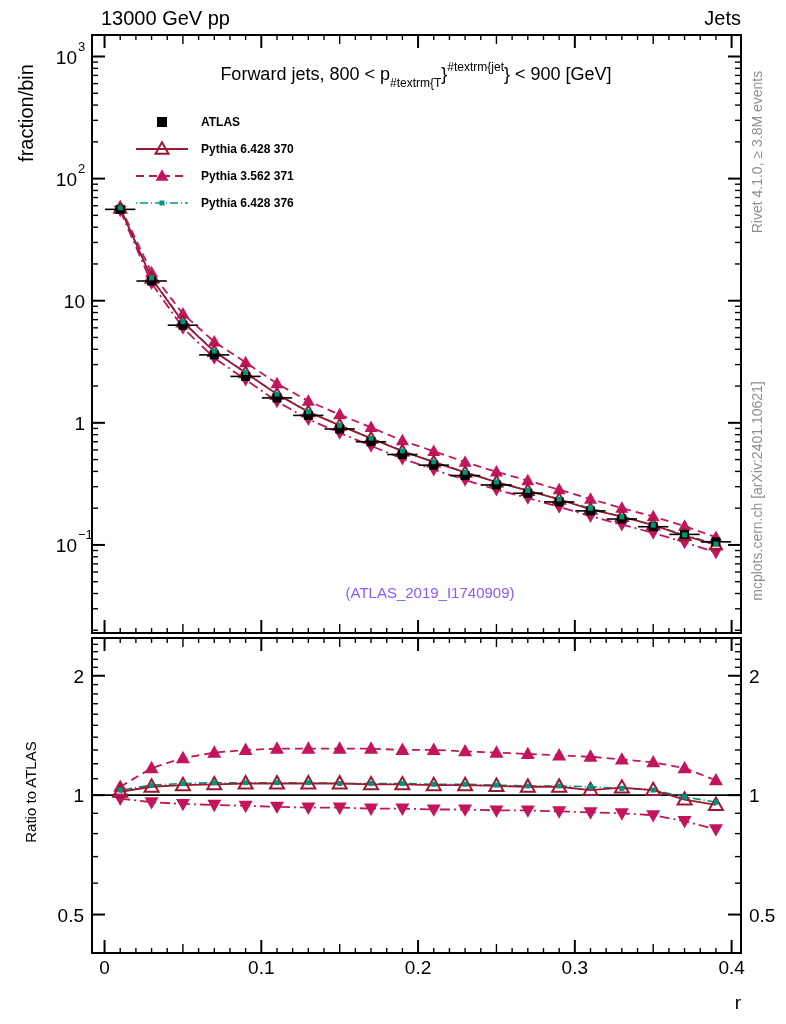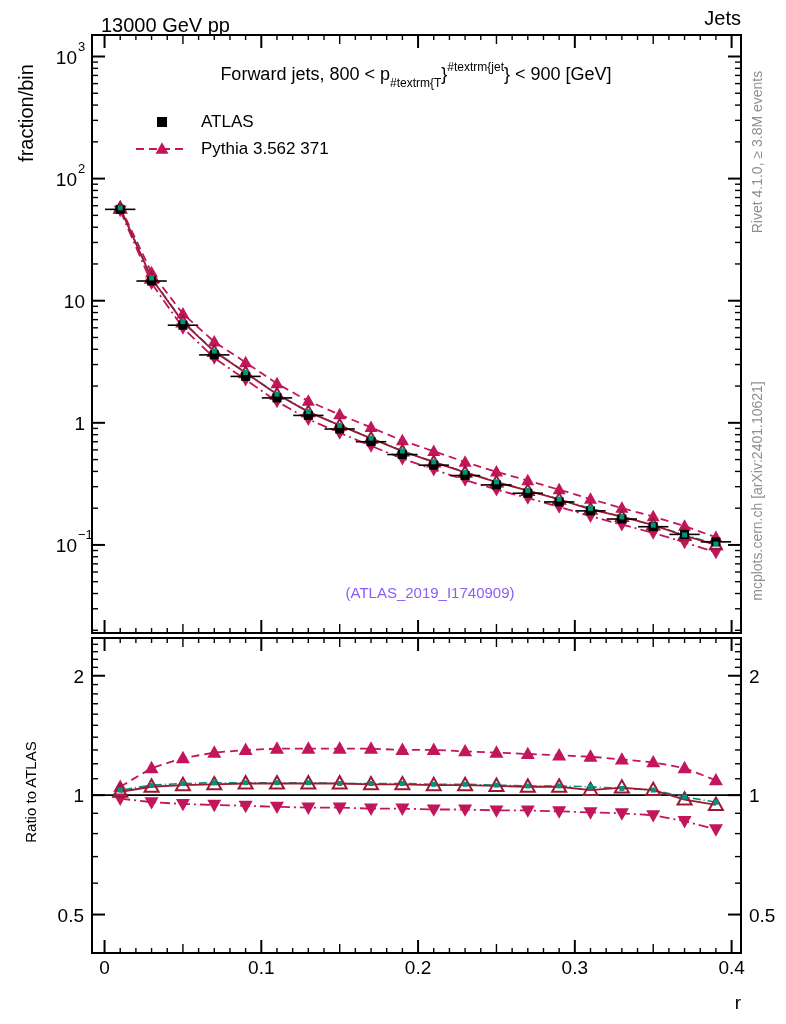--- a/index.html
+++ b/index.html
@@ -13,21 +13,21 @@
   .ylab-main{font-size:20px;}
   .ylab-ratio{font-size:15px;}
   .note{font-size:14px;color:#8f8f8f;}
   .watermark{font-size:15px;color:#8b5cf6;transform:translateX(-50%);}
   .ptitle{font-size:18px;transform:translateX(-50%);}
   .t-sub{font-size:12px;vertical-align:-7px;}
   .t-sup{font-size:12px;vertical-align:9px;}
   .legend{left:136px;top:108px;}
   .lrow{display:flex;align-items:center;height:27px;}
   .lmark{flex:0 0 52px;margin-right:13px;}
-  .llab{font-size:17px;}
+  .llab{font-size:12px;font-weight:bold;}
   svg text{font-family:"Liberation Sans",sans-serif;fill:#000;}
 </style>
 </head>
 <body>
 
 <div class="canvas">
 
   <svg id="plot" width="786" height="1024" class="abs" style="left:0;top:0">
       <g>
         <rect x="92" y="35" width="649" height="598" fill="none" stroke="#000" stroke-width="2"></rect>
@@ -564,41 +564,55 @@
         <rect x="525.3019323671497" y="783.4315547042243" width="5" height="5" fill="#00947c"></rect>
         <rect x="556.6545893719806" y="783.4315547042243" width="5" height="5" fill="#00947c"></rect>
         <rect x="588.0072463768115" y="784.2499193563076" width="5" height="5" fill="#00947c"></rect>
         <rect x="619.3599033816425" y="785.8984050010582" width="5" height="5" fill="#00947c"></rect>
         <rect x="650.7125603864733" y="787.5628182899685" width="5" height="5" fill="#00947c"></rect>
         <rect x="682.0652173913043" y="794.3861037052371" width="5" height="5" fill="#00947c"></rect>
         <rect x="713.4178743961352" y="799.6869968799549" width="5" height="5" fill="#00947c"></rect>
       </g>
     </svg>
 
-  <div class="abs hdr" style="left:101px;top:14px">13000 GeV pp</div>
+  <div class="abs hdr" style="left:101px;top:7px">13000 GeV pp</div>
   <div class="abs hdr" style="right:45px;top:7px;text-align:center">Jets</div>
 
   <div class="abs ptitle" style="left:416px;top:60px">
     <span>Forward jets, 800 &lt; p</span><span class="t-sub">#textrm{T</span><span>}</span><span class="t-sup">#textrm{jet</span><span>} &lt; 900 [GeV]</span>
   </div>
 
   <div class="abs legend">
     <div class="lrow">
       <svg class="lmark" width="52" height="18">
           <rect x="21" y="4" width="10" height="10" fill="#000000"></rect>
         </svg>
       <span class="llab">ATLAS</span>
     </div>
     <div class="lrow">
       <svg class="lmark" width="52" height="18">
+          <line x1="0" y1="9" x2="52" y2="9" stroke="#9a1a33" stroke-width="1.8"></line>
+          <path d="M 19.5 13.68 L 32.5 13.68 L 26 2.175 Z" fill="none" stroke="#9a1a33" stroke-width="2"></path>
+        </svg>
+      <span class="llab">Pythia 6.428 370</span>
+    </div>
+    <div class="lrow">
+      <svg class="lmark" width="52" height="18">
           <line x1="0" y1="9" x2="52" y2="9" stroke="#c2155c" stroke-width="1.8" stroke-dasharray="8,5"></line>
           <path d="M 19.5 13.68 L 32.5 13.68 L 26 2.175 Z" fill="#c2155c"></path>
         </svg>
       <span class="llab">Pythia 3.562 371</span>
     </div>
+    <div class="lrow">
+      <svg class="lmark" width="52" height="18">
+          <line x1="0" y1="9" x2="52" y2="9" stroke="#00947c" stroke-width="1.6" stroke-dasharray="1,3,8,3"></line>
+          <rect x="23.5" y="6.5" width="5" height="5" fill="#00947c"></rect>
+        </svg>
+      <span class="llab">Pythia 6.428 376</span>
+    </div>
   </div>
 
   <div class="abs rot ylab-main" style="left:26px;top:113px">fraction/bin</div>
   <div class="abs rot ylab-ratio" style="left:30px;top:792px">Ratio to ATLAS</div>
   <div class="abs" style="right:45px;top:992px;font-size:19px">r</div>
 
   <div class="abs watermark" style="left:430px;top:584px">(ATLAS_2019_I1740909)</div>
 
   <div class="abs rot note" style="left:757px;top:152px">Rivet 4.1.0, ≥ 3.8M events</div>
   <div class="abs rot note" style="left:757px;top:491px">mcplots.cern.ch [arXiv:2401.10621]</div>

